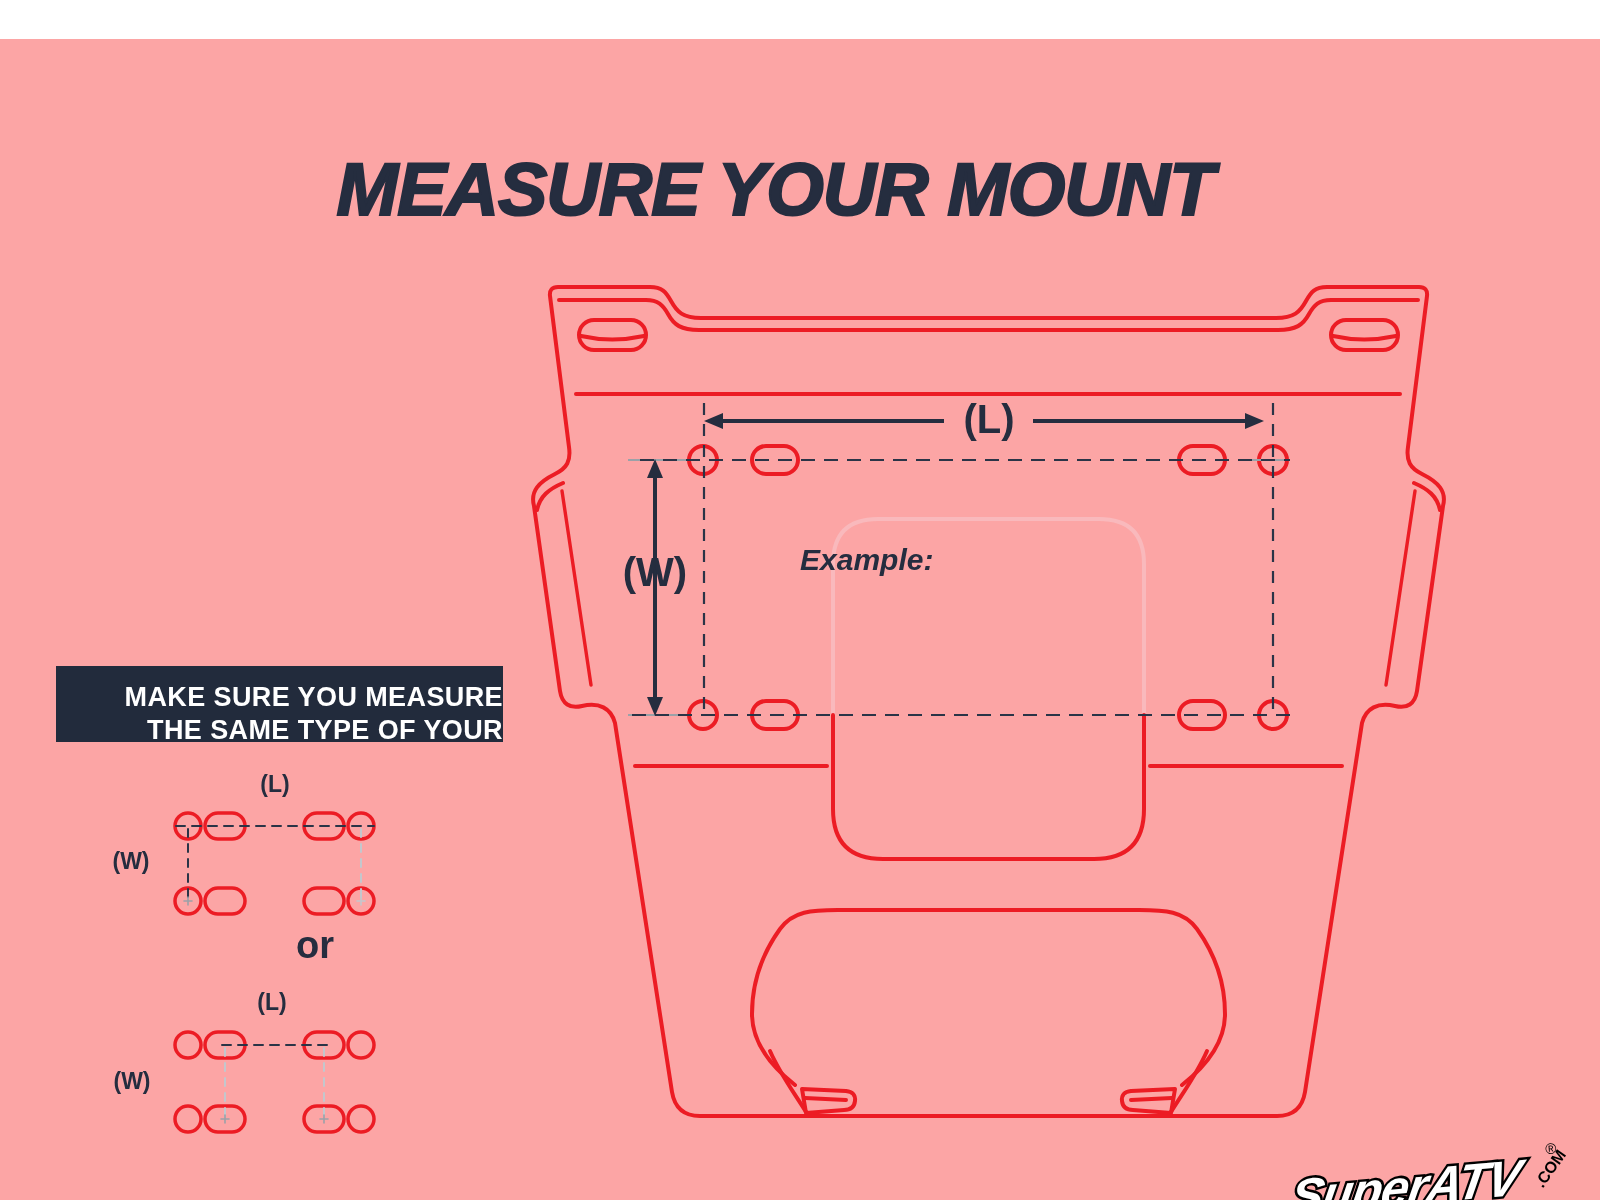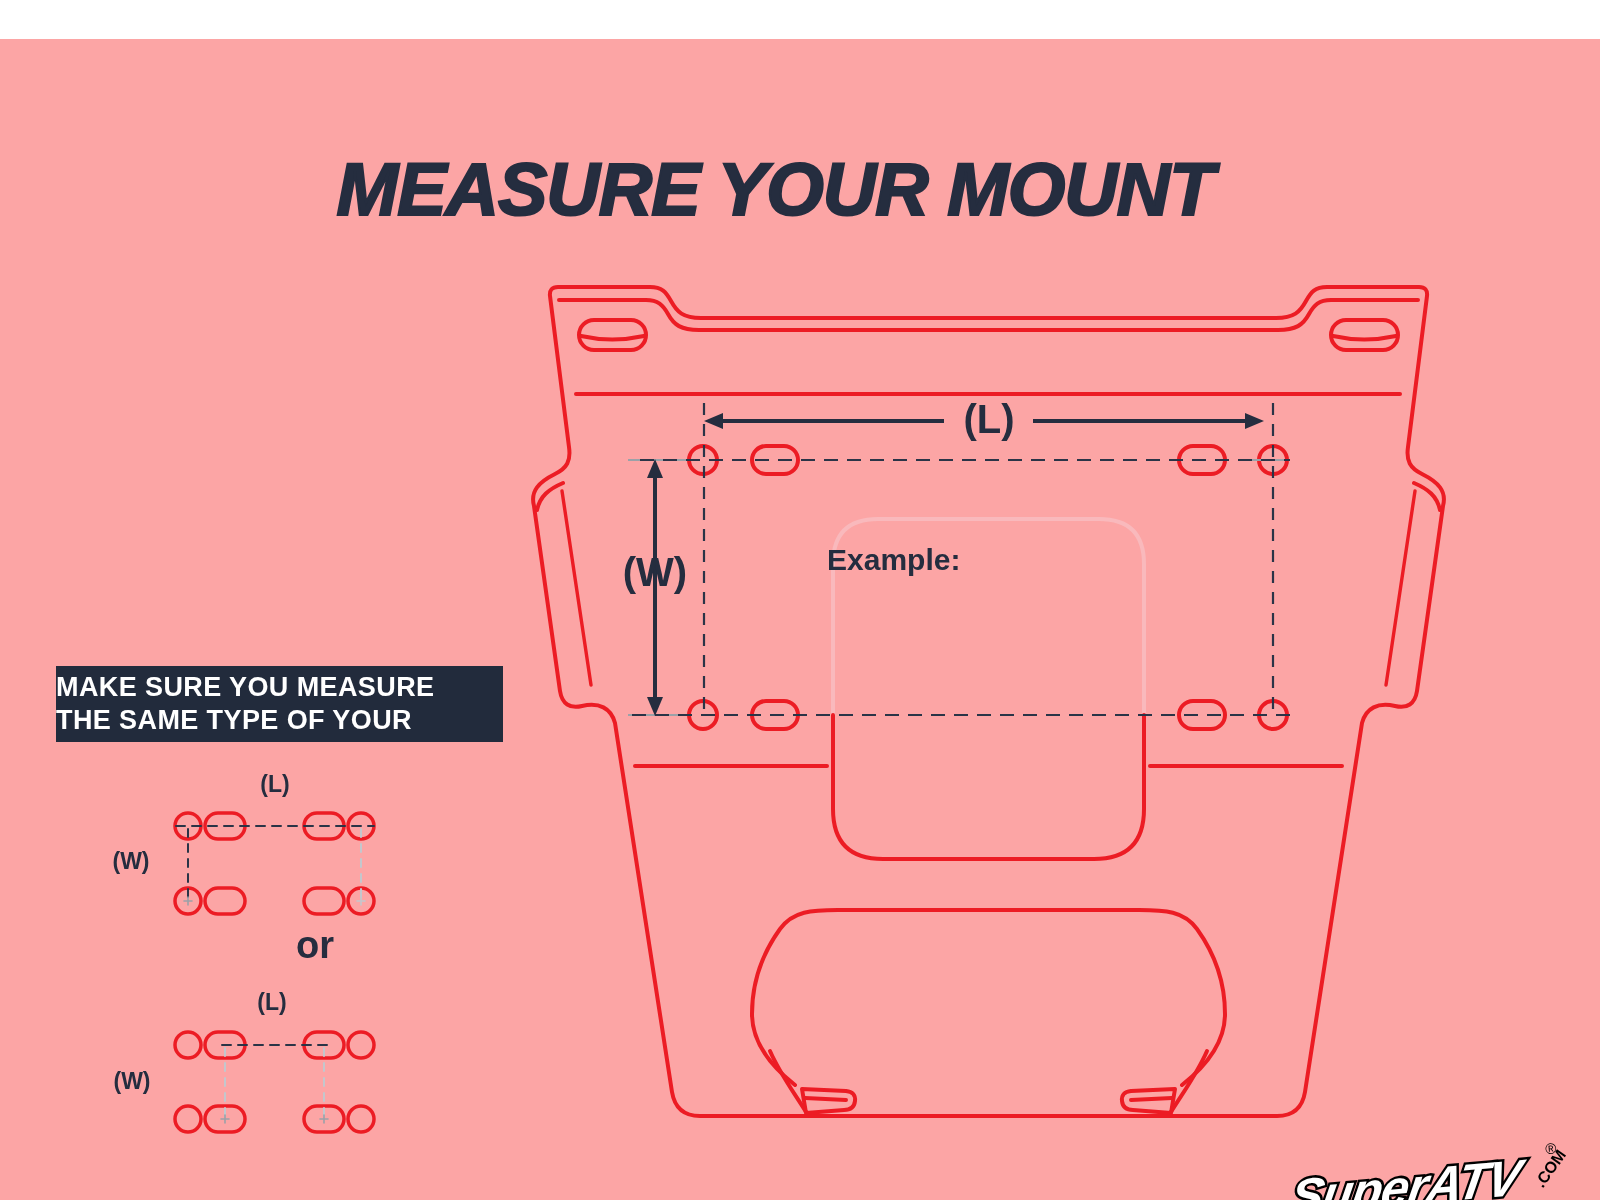--- a/index.html
+++ b/index.html
@@ -5,28 +5,28 @@
   html,body{margin:0;padding:0;background:#ffffff;}
   #canvas{position:relative;width:1600px;height:1200px;background:#fca5a5;overflow:hidden;
           font-family:"Liberation Sans", sans-serif;margin-top:39px;}
   #drawing{position:absolute;left:0;top:0;}
   .txt{position:absolute;color:#252D3F;font-weight:bold;}
   .title{left:150px;top:108px;width:1250px;text-align:center;font-size:74px;font-style:italic;
          letter-spacing:-1px;-webkit-text-stroke:2.2px #252D3F;white-space:nowrap;}
   .dim-label{font-size:40px;text-align:center;}
   .l-main{left:938px;top:358px;width:102px;}
   .w-main{left:595px;top:511px;width:120px;}
-  .example-head{left:827px;top:503px;font-size:30px;line-height:36px;}
+  .example-head{left:800px;top:503px;font-size:30px;line-height:36px;font-style:italic;}
   .example-value{left:825px;top:540px;font-size:44px;line-height:54px;white-space:nowrap;}
   .example-value .fnum{font-size:30px;vertical-align:13px;}
   .example-value .fsl{font-size:36px;vertical-align:4px;}
   .example-value .fden{font-size:30px;vertical-align:1px;}
   .banner{position:absolute;left:56px;top:627px;width:447px;height:76px;background:#222B3C;
-          color:#ffffff;text-align:left;font-weight:bold;font-size:27px;line-height:33px;
-          padding-top:5px;box-sizing:border-box;letter-spacing:0.4px;}
+          color:#ffffff;text-align:right;font-weight:bold;font-size:27px;line-height:33px;
+          padding-top:15px;box-sizing:border-box;letter-spacing:0.4px;}
   .pat-label{font-size:23px;text-align:center;}
   .p1-l{left:225px;top:732px;width:100px;}
   .p1-w{left:81px;top:809px;width:100px;}
   .or-sep{left:214px;top:885px;width:120px;font-size:38px;text-align:right;}
   .p2-l{left:222px;top:950px;width:100px;}
   .p2-w{left:82px;top:1029px;width:100px;}
   #logo{position:absolute;left:1282px;top:1102px;}
 </style>
 </head>
 <body>

